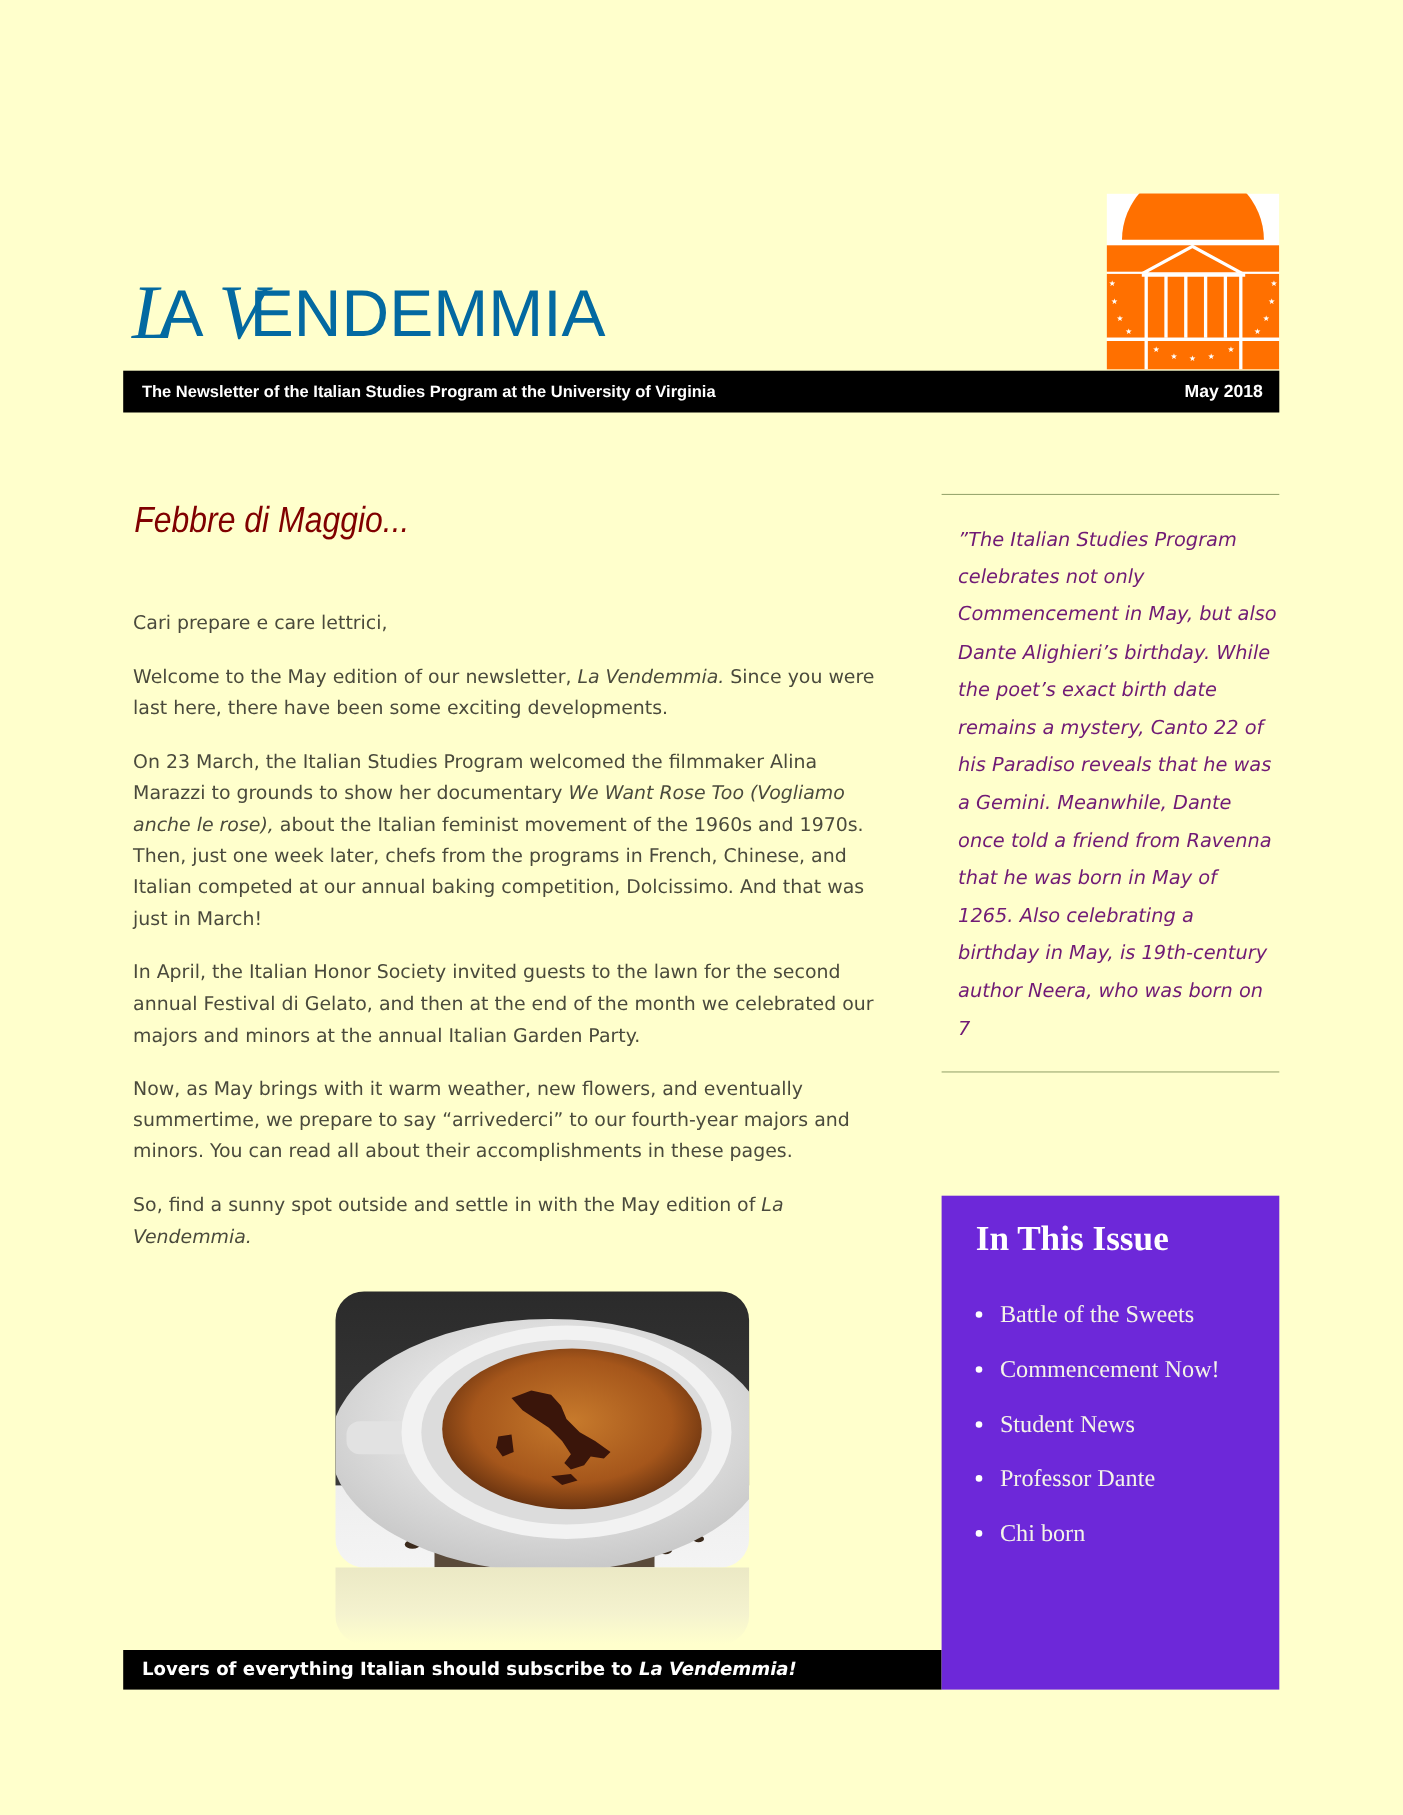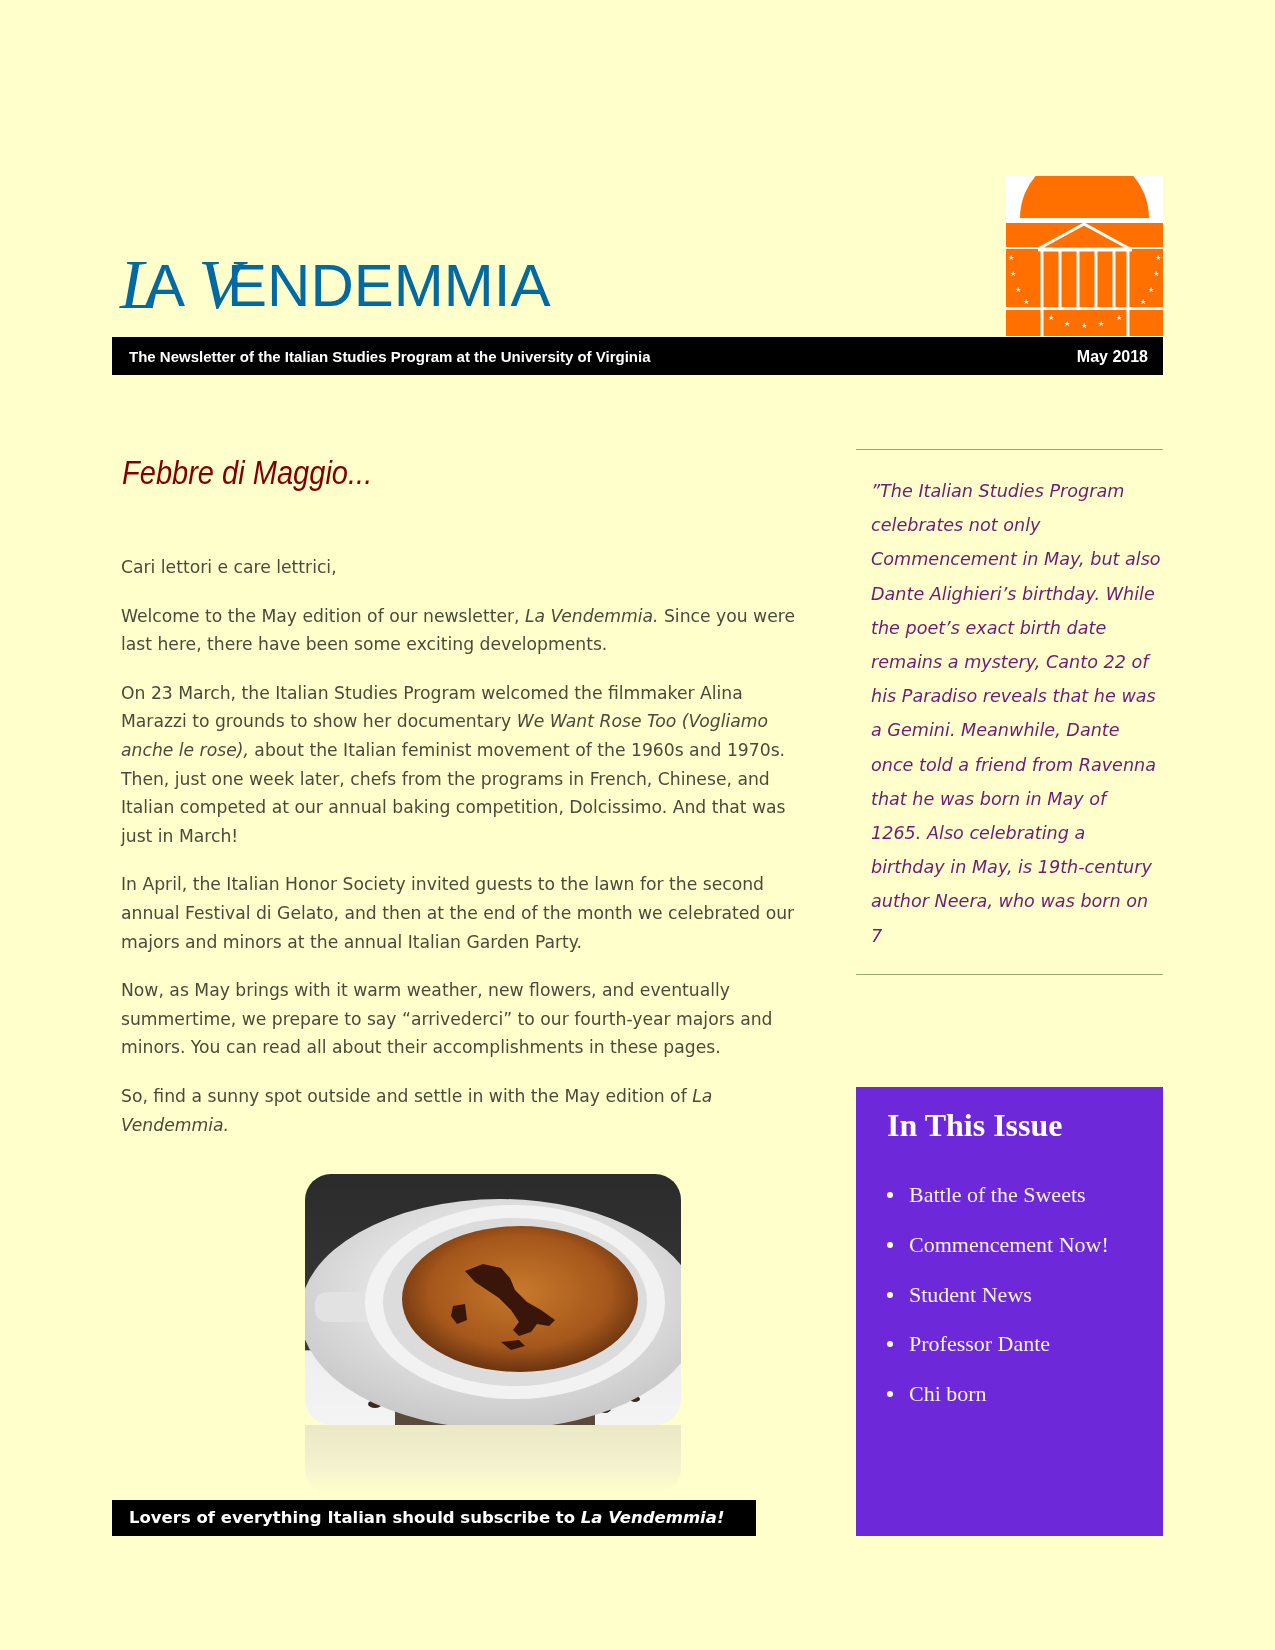--- a/index.html
+++ b/index.html
@@ -55,21 +55,21 @@
       background: linear-gradient(180deg, #2b2b2b 0%, #3a3a3a 70%, #eeeeee 70.5%, #f4f4f4 100%);
     }
     .coffee-reflection {
       left: 305px; top: 1425px; width: 376px; height: 70px;
       border-radius: 0 0 26px 26px; overflow: hidden;
       background: linear-gradient(180deg, #e9e6c4 0%, #f3f1cf 60%, #FFFFCC 100%);
       opacity: 0.9;
     }
 
     .footer-bar {
-      left: 112px; top: 1500px; width: 644px; height: 36px;
+      left: 112px; top: 1500px; width: 744px; height: 36px;
       background: #000; color: #fff;
       font-family: "DejaVu Sans", sans-serif; font-weight: bold;
       font-size: 16.5px;
     }
     .footer-bar span.text { position: absolute; left: 17px; top: 8px; white-space: nowrap; }
 
     
     .pq-rule { left: 856px; width: 307px; height: 1px; background: #9aa870; }
     .pull-quote {
       left: 871px; top: 474px; width: 290px;
@@ -151,21 +151,21 @@
 </div>
 
 <div class="abs header-bar">
   <span class="subtitle">The Newsletter of the Italian Studies Program at the University of Virginia</span>
   <span class="issue-date">May 2018</span>
 </div>
 
 <div class="abs section-heading">Febbre di Maggio...</div>
 
 <div class="abs article">
-  <p><span>Cari lettori e care lettrici,</span></p>
+  <p><span>Cari prepare e care lettrici,</span></p>
   <p><span>Welcome to the May edition of our newsletter, </span><em>La Vendemmia.</em><span> Since you were last here, there have been some exciting developments.</span></p>
   <p><span>On 23 March, the Italian Studies Program welcomed the filmmaker Alina Marazzi to grounds to show her documentary </span><em>We Want Rose Too (Vogliamo anche le rose),</em><span> about the Italian feminist movement of the 1960s and 1970s. Then, just one week later, chefs from the programs in French, Chinese, and Italian competed at our annual baking competition, Dolcissimo. And that was just in March!</span></p>
   <p><span>In April, the Italian Honor Society invited guests to the lawn for the second annual Festival di Gelato, and then at the end of the month we celebrated our majors and minors at the annual Italian Garden Party.</span></p>
   <p><span>Now, as May brings with it warm weather, new flowers, and eventually summertime, we prepare to say “arrivederci” to our fourth-year majors and minors. You can read all about their accomplishments in these pages.</span></p>
   <p><span>So, find a sunny spot outside and settle in with the May edition of </span><em>La Vendemmia.</em></p>
 </div>
 
 <div class="abs coffee">
   <svg width="376" height="251" viewBox="0 0 376 251" xmlns="http://www.w3.org/2000/svg">
     <defs>

